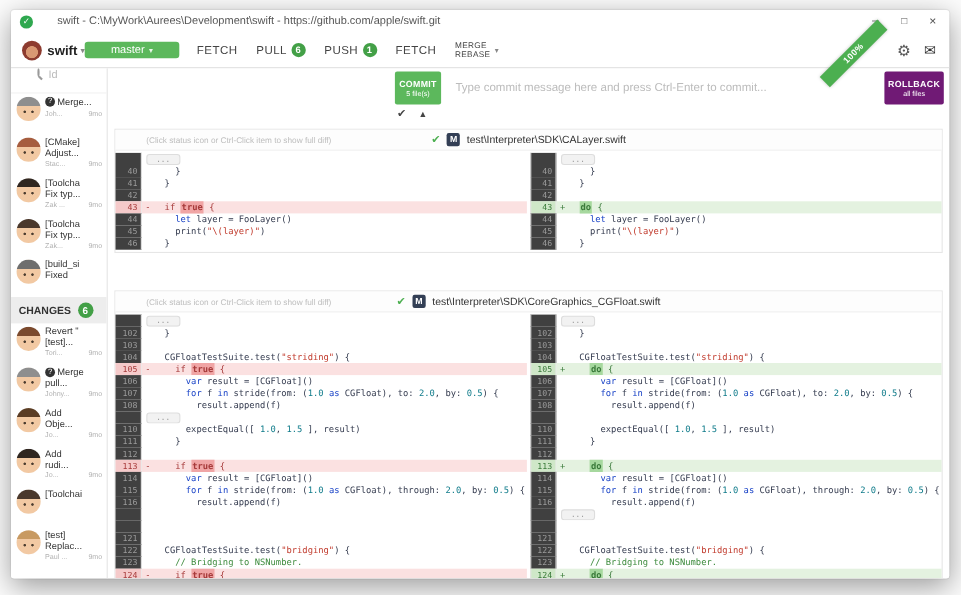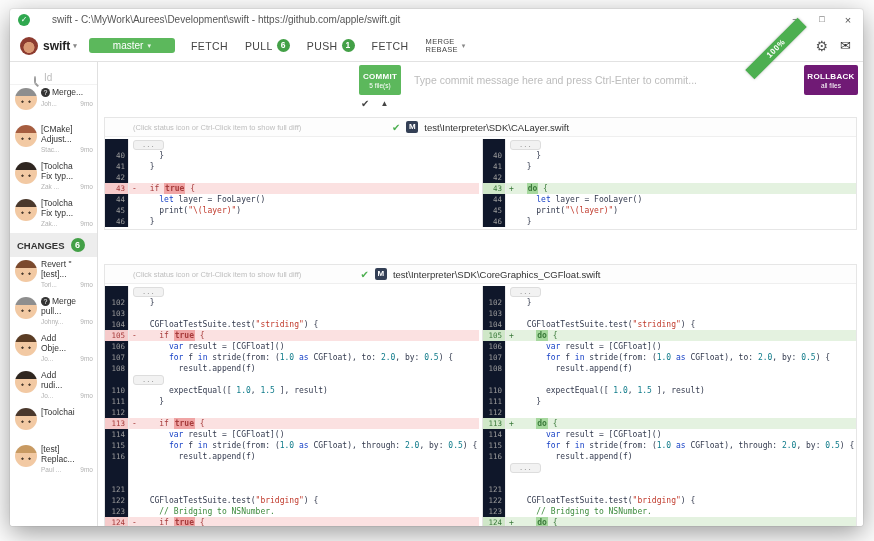--- a/index.html
+++ b/index.html
@@ -10,37 +10,37 @@
   
   .titlebar{flex:0 0 21px;display:flex;align-items:center;padding:0 8px;font-size:10px;color:#444;}
   .appicon{width:12px;height:12px;border-radius:50%;background:#2fa84f;color:#fff;font-size:8px;line-height:12px;text-align:center;flex:0 0 12px;}
   .tb-title{margin-left:22px;flex:1;white-space:nowrap;overflow:hidden;color:#555;}
   .winctl{display:flex;gap:16px;padding-right:2px;}
   .wbtn{font-size:9px;color:#555;width:10px;text-align:center;cursor:default;}
   .wbtn.close{font-size:11px;}
   
   .toolbar{flex:0 0 31px;display:flex;align-items:center;padding:0 10px;border-bottom:1px solid #e2e2e2;position:relative;background:#fff;}
   .repologo{width:18px;height:18px;border-radius:50%;background:radial-gradient(circle at 50% 58%,#d99873 38%,#8d3b2f 42%);margin-right:5px;flex:0 0 18px;}
-  .reponame{font-weight:bold;font-size:12px;color:#222;margin-right:12px;display:flex;align-items:center;gap:3px;}
+  .reponame{font-weight:bold;font-size:12px;color:#222;margin-right:0;display:flex;align-items:center;gap:3px;}
   .caret{font-style:normal;font-size:7px;color:#888;}
   .caret.w{color:#eaf6ea;}
   .branchpill{background:#5cb85c;color:#fff;font-size:10px;padding:2px 24px;border-radius:3px;margin-right:16px;display:flex;align-items:center;gap:4px;}
   .tbbtn{font-size:10.5px;color:#444;margin-right:17px;letter-spacing:.4px;display:flex;align-items:center;gap:4px;cursor:default;}
   .cbadge{background:#43a047;color:#fff;border-radius:50%;width:13px;height:13px;font-size:8.5px;line-height:13px;text-align:center;display:inline-block;font-weight:bold;}
   .stack{display:inline-flex;flex-direction:column;font-size:7.5px;line-height:8px;letter-spacing:.3px;color:#444;}
   .tb-right{margin-left:auto;display:flex;align-items:center;gap:12px;padding-right:2px;}
   .gear{font-size:14px;color:#555;}
   .mail{font-size:13px;color:#333;}
   .ribbon{position:absolute;right:50px;top:12px;width:74px;height:13px;background:#4caf50;color:#fff;
     font-size:8px;font-weight:bold;text-align:center;line-height:13px;transform:rotate(-45deg);
     box-shadow:0 0 3px rgba(0,0,0,.25);letter-spacing:.5px;}
   
   .content{flex:1;display:flex;overflow:hidden;}
   .sidebar{flex:0 0 87px;border-right:1px solid #e0e0e0;display:flex;flex-direction:column;overflow:hidden;background:#fff;}
-  .searchrow{flex:0 0 22px;display:flex;align-items:flex-end;gap:6px;padding:0 24px;border-bottom:1px solid #f2f2f2;}
+  .searchrow{flex:0 0 22px;display:flex;align-items:flex-start;gap:6px;padding:0 24px;border-bottom:1px solid #f2f2f2;}
   .mag{width:6px;height:6px;border:1.5px solid #9a9a9a;border-radius:50%;position:relative;display:inline-block;}
   .mag::after{content:"";position:absolute;width:4px;height:1.5px;background:#9a9a9a;transform:rotate(45deg);right:-4px;bottom:-2px;}
   .filter{border:none;outline:none;width:48px;font-size:10px;color:#555;background:transparent;}
   input::placeholder{color:#bcbcbc;}
   .citem{box-sizing:border-box;height:37px;padding:3px 4px 0 5px;display:flex;gap:4px;cursor:default;}
   .avatar{flex:0 0 22px;width:22px;height:22px;border-radius:50%;background:#e8c49c;}
   .cmeta{flex:1;min-width:0;display:flex;flex-direction:column;}
   .ctitle{font-size:8.5px;line-height:9.5px;color:#333;white-space:nowrap;overflow:hidden;}
   .qmark{display:inline-block;width:9px;height:9px;border-radius:50%;background:#333;color:#fff;font-size:7px;line-height:9px;text-align:center;margin-right:2px;vertical-align:middle;}
   .csub{display:flex;justify-content:space-between;font-size:6.5px;color:#b2b2b2;margin-top:2px;}
@@ -64,21 +64,21 @@
   .diffpanel{border:1px solid #e6e6e6;margin-bottom:34px;background:#fff;}
   .diffhead{height:18px;position:relative;display:flex;align-items:center;justify-content:center;border-bottom:1px solid #efefef;background:#fdfdfd;}
   .hint{position:absolute;left:28px;font-size:7.5px;color:#bdbdbd;}
   .headcenter{display:flex;align-items:center;gap:6px;}
   .staged{color:#4caf50;font-size:10px;}
   .mbadge{width:12px;height:12px;background:#333f55;color:#fff;font-size:8px;font-weight:bold;text-align:center;line-height:12px;border-radius:2px;display:inline-block;}
   .fname{font-size:9.5px;color:#333;}
   .diffbody{padding:2px 0;}
   .drow{display:grid;grid-template-columns:24px 1fr 3px 24px 1fr;height:11px;line-height:11px;
     font-family:"DejaVu Sans Mono",monospace;font-size:8px;}
-  .gut{background:#0f172a;color:#9b9b9b;text-align:right;padding-right:3px;font-size:7.5px;border-right:1px solid #ececec;overflow:hidden;}
+  .gut{background:#404040;color:#9b9b9b;text-align:right;padding-right:3px;font-size:7.5px;border-right:1px solid #ececec;overflow:hidden;}
   .gut.r{border-left:1px solid #e4e4e4;}
   .pgap{display:block;}
   .codecell{white-space:pre;overflow:hidden;color:#333a4e;padding-left:1px;}
   .codecell.rem{background:#fbe1e1;color:#a63a3a;}
   .codecell.add{background:#e4f2e0;color:#3a7a3a;}
   .gut.rem{background:#f5caca;color:#a63a3a;}
   .gut.add{background:#cfe7c8;color:#3a7a3a;}
   .sign{display:inline-block;width:8px;padding-left:2px;}
   .em{background:#f0a5a5;border-radius:2px;padding:12px 1px;font-weight:bold;}
   .add .em{background:#a6d89e;}
@@ -176,20 +176,30 @@
                 </span>
               </span>
             </div>
             <div class="citem">
               <span class="avatar" style="background-image:radial-gradient(circle at 34% 62%, #4a3b2e 0.8px, rgba(0,0,0,0) 1.5px),radial-gradient(circle at 66% 62%, #4a3b2e 0.8px, rgba(0,0,0,0) 1.5px),linear-gradient(180deg, #4a382c 0 38%, #f2c9a3 38%)"></span>
               <span class="cmeta">
                 <span class="ctitle">[Toolcha<br>Fix typ...</span>
                 <span class="csub">
                   <span>Zak...</span>
                   <span>9mo</span>
+                </span>
+              </span>
+            </div>
+            <div class="citem">
+              <span class="avatar" style="background-image:radial-gradient(circle at 34% 62%, #4a3b2e 0.8px, rgba(0,0,0,0) 1.5px),radial-gradient(circle at 66% 62%, #4a3b2e 0.8px, rgba(0,0,0,0) 1.5px),linear-gradient(180deg, #6e6e6e 0 38%, #f2c9a3 38%)"></span>
+              <span class="cmeta">
+                <span class="ctitle">[build_si<br>Fixed</span>
+                <span class="csub">
+                  <span></span>
+                  <span></span>
                 </span>
               </span>
             </div>
           </div>
         <div class="changesrow">
           <span>CHANGES</span>
           <span class="cbadge big">6</span>
         </div>
         <div id="commits-bottom">
             <div class="citem">

